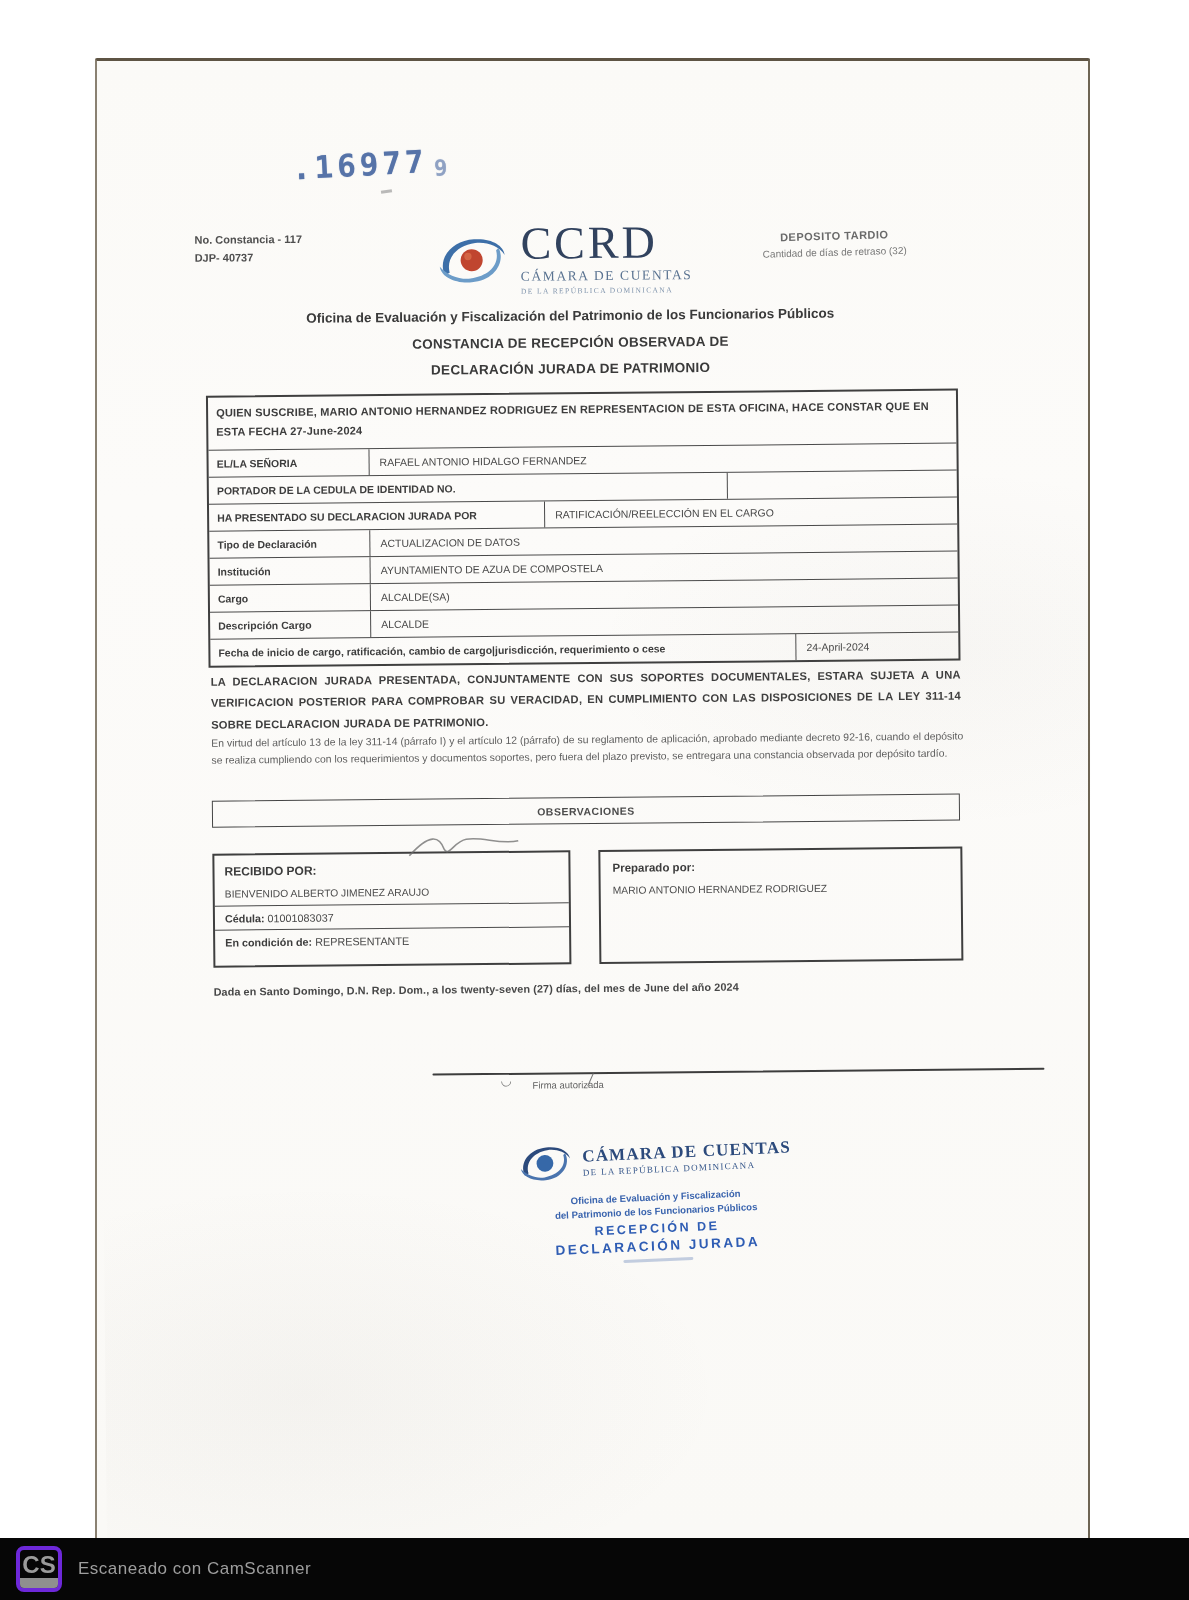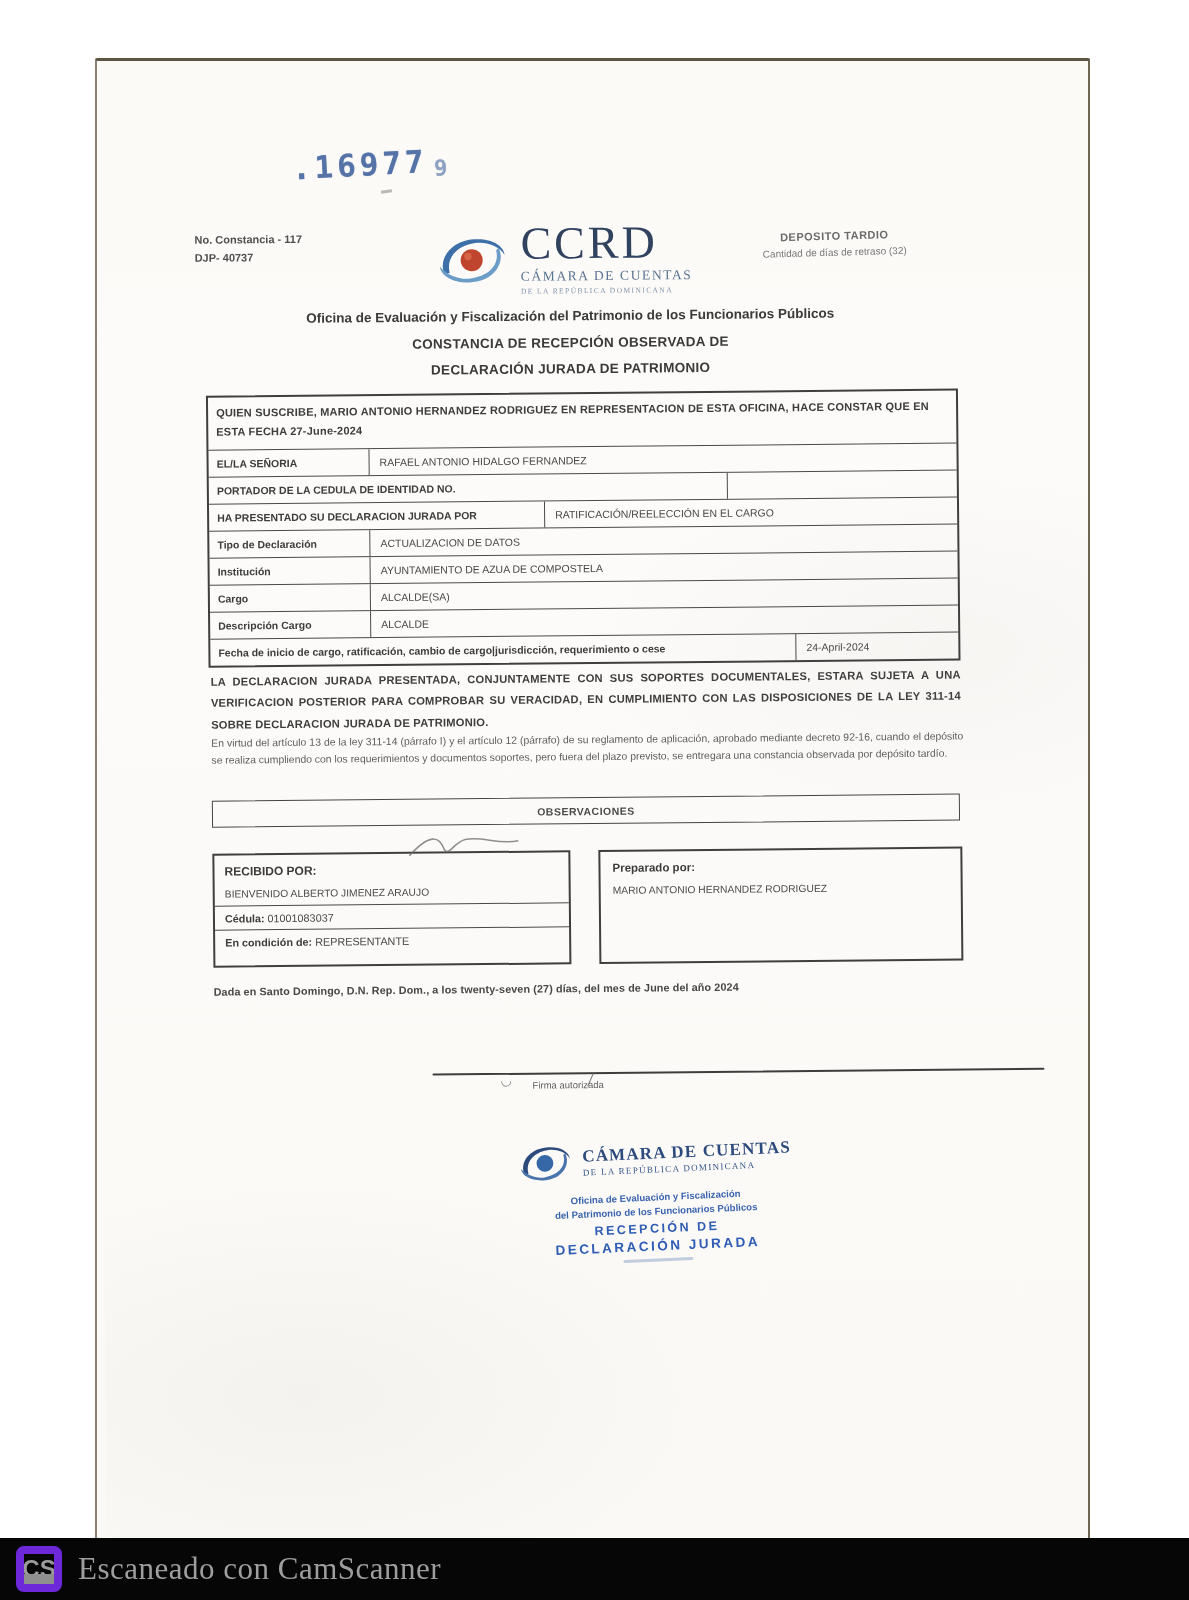--- a/index.html
+++ b/index.html
@@ -109,26 +109,26 @@
   .ink-line1 { font-size: 9.6px; font-weight: bold; color: #3a64ae; margin-top: 12px; }
   .ink-line2 { font-size: 9.6px; font-weight: bold; color: #3a64ae; margin-top: 3px; }
   .ink-line3 { font-size: 12.5px; font-weight: bold; color: #2f5db4; letter-spacing: 2.5px; margin-top: 5px; }
   .ink-line4 { font-size: 13.5px; font-weight: bold; color: #2f5db4; letter-spacing: 2.5px; margin-top: 3px; }
   .ink-underscore { width: 70px; height: 3px; background: #8aa0c8; opacity: .5; margin: 5px auto 0; border-radius: 2px; }
 
   
   .scan-bar { position: absolute; left: 0; bottom: 0; width: 1189px; height: 62px; background: #060606; display: flex; align-items: center; }
   .cs-icon {
     position: relative; margin-left: 16px; width: 46px; height: 46px;
-    border: 8px solid #6d28d9; border-radius: 8px;
+    border: 4px solid #6d28d9; border-radius: 8px;
     display: flex; align-items: flex-start; justify-content: center; overflow: hidden;
   }
   .cs-icon .cs-letters { font-size: 24px; font-weight: bold; color: #9b9b9b; line-height: 30px; letter-spacing: 0; }
   .cs-icon .cs-bed { position: absolute; bottom: 0; left: 0; width: 100%; height: 10px; background: #8f8f8f; }
-  .scan-text { margin-left: 16px; font-size: 31px; color: #9e9e9e; letter-spacing: .5px; font-family: Liberation Serif, serif; }
+  .scan-text { margin-left: 16px; font-size: 17px; color: #9e9e9e; letter-spacing: .5px; }
 
   
   .shade { position: absolute; inset: 0; pointer-events: none;
     background:
       radial-gradient(ellipse 600px 300px at 20% 90%, rgba(120,110,95,.05), transparent 70%),
       radial-gradient(ellipse 500px 260px at 85% 40%, rgba(120,110,95,.04), transparent 70%);
   }
 </style>
 </head>
 <body>

